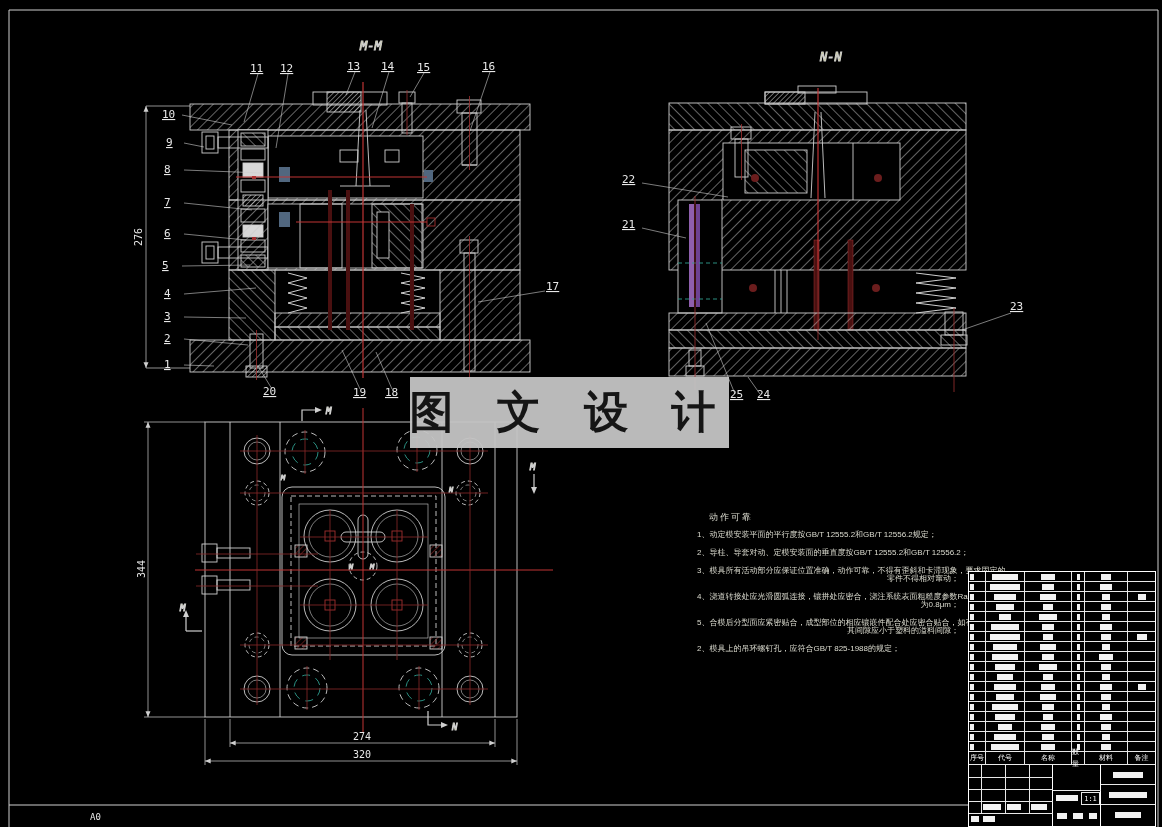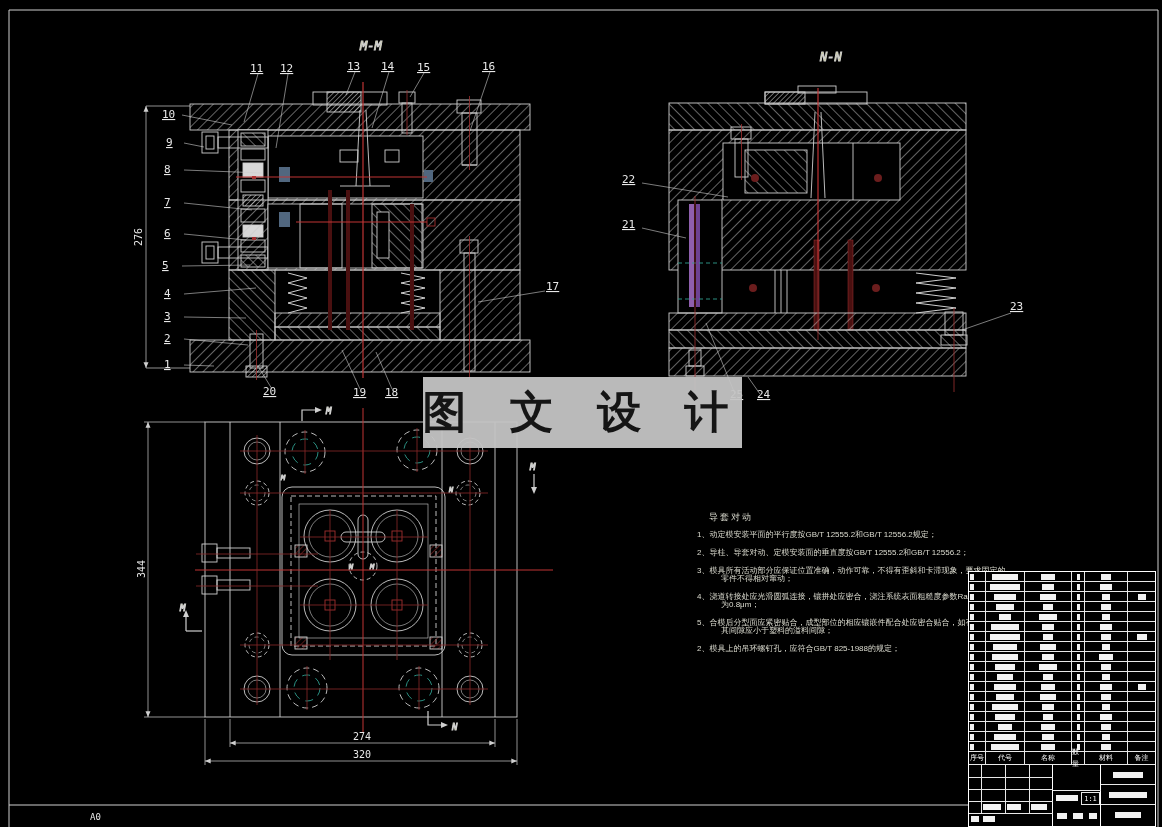--- a/index.html
+++ b/index.html
@@ -5,30 +5,30 @@
   html,body{margin:0;padding:0;background:#000;}
   #stage{position:relative;width:1162px;height:827px;background:#000;overflow:hidden;
          font-family:"DejaVu Sans Mono","Liberation Mono",monospace;}
   svg text{fill:#e8e8e8;font-family:"DejaVu Sans Mono","Liberation Mono",monospace;}
   svg .co{font-size:11px;text-decoration:underline;}
   svg .dim{font-size:10px;}
   svg .sec{fill:#cfcf70;font-style:italic;font-size:12px;}
   svg .secS{fill:#cfcf70;font-style:italic;font-size:9px;}
   svg .secT{fill:#cfcf70;font-style:italic;font-size:7px;}
   svg .sheet{font-size:9px;}
-  .wm{position:absolute;left:423px;top:377px;width:319px;height:71px;
+  .wm{position:absolute;left:410px;top:377px;width:319px;height:71px;
       background:rgba(196,196,196,.95);display:flex;align-items:center;justify-content:center;
       font-family:"DejaVu Serif","Liberation Serif",serif;font-size:44px;font-weight:600;
       color:#151515;letter-spacing:14px;white-space:nowrap;}
   .tech{position:absolute;left:697px;top:511px;width:262px;color:#dcdcd0;
         font-size:8px;line-height:12px;white-space:nowrap;
         font-family:"Liberation Sans",sans-serif;}
   .tech .tt{margin:0 0 6px 12px;font-size:9px;letter-spacing:2px;}
   .tech .ln{margin-bottom:6px;}
-  .tech .cont{margin-left:24px;margin-top:-4px;}
+  .tech .cont{margin-left:24px;margin-top:-4px;text-align:right;}
   
   .bom{position:absolute;left:968px;top:571px;width:188px;height:256px;background:#000;
        border:1px solid #fff;box-sizing:border-box;color:#fff;}
   .bom .rows{position:absolute;left:0;top:0;width:186px;}
   .brow{display:flex;height:10px;border-bottom:1px solid #e8e8e8;box-sizing:border-box;}
   .brow>div{border-right:1px solid #e8e8e8;box-sizing:border-box;height:100%;
             display:flex;align-items:center;justify-content:center;overflow:hidden;}
   .c1{width:17px}.c2{width:39px}.c3{width:47px}.c4{width:13px}.c5{width:43px}.c6{width:27px;border-right:none!important}
   .blob{display:inline-block;height:6px;background:#f2f2f2;}
   .tick{display:inline-block;width:4px;height:6px;background:#f2f2f2;margin-right:auto;margin-left:1px;}
@@ -406,21 +406,21 @@
     <text class="co" x="730" y="398">25</text>
     <text class="co" x="757" y="398">24</text>
   </g>
 </svg>
 
 <div class="wm">
   <span>图 文 设 计</span>
 </div>
 
 <div class="tech">
-  <div class="tt">导套对动</div>
+  <div class="tt">动作可靠</div>
   <div class="ln">1、动定模安装平面的平行度按GB/T 12555.2和GB/T 12556.2规定；</div>
   <div class="ln">2、导柱、导套对动、定模安装面的垂直度按GB/T 12555.2和GB/T 12556.2；</div>
   <div>3、模具所有活动部分应保证位置准确，动作可靠，不得有歪斜和卡滞现象，要求固定的</div>
   <div class="ln cont">零件不得相对窜动；</div>
   <div>4、浇道转接处应光滑圆弧连接，镶拼处应密合，浇注系统表面粗糙度参数Ra的最大允许值</div>
   <div class="ln cont">为0.8μm；</div>
   <div>5、合模后分型面应紧密贴合，成型部位的相应镶嵌件配合处应密合贴合，如有局部间隙，</div>
   <div class="ln cont">其间隙应小于塑料的溢料间隙；</div>
   <div class="ln">2、模具上的吊环螺钉孔，应符合GB/T 825-1988的规定；</div>
 </div>

